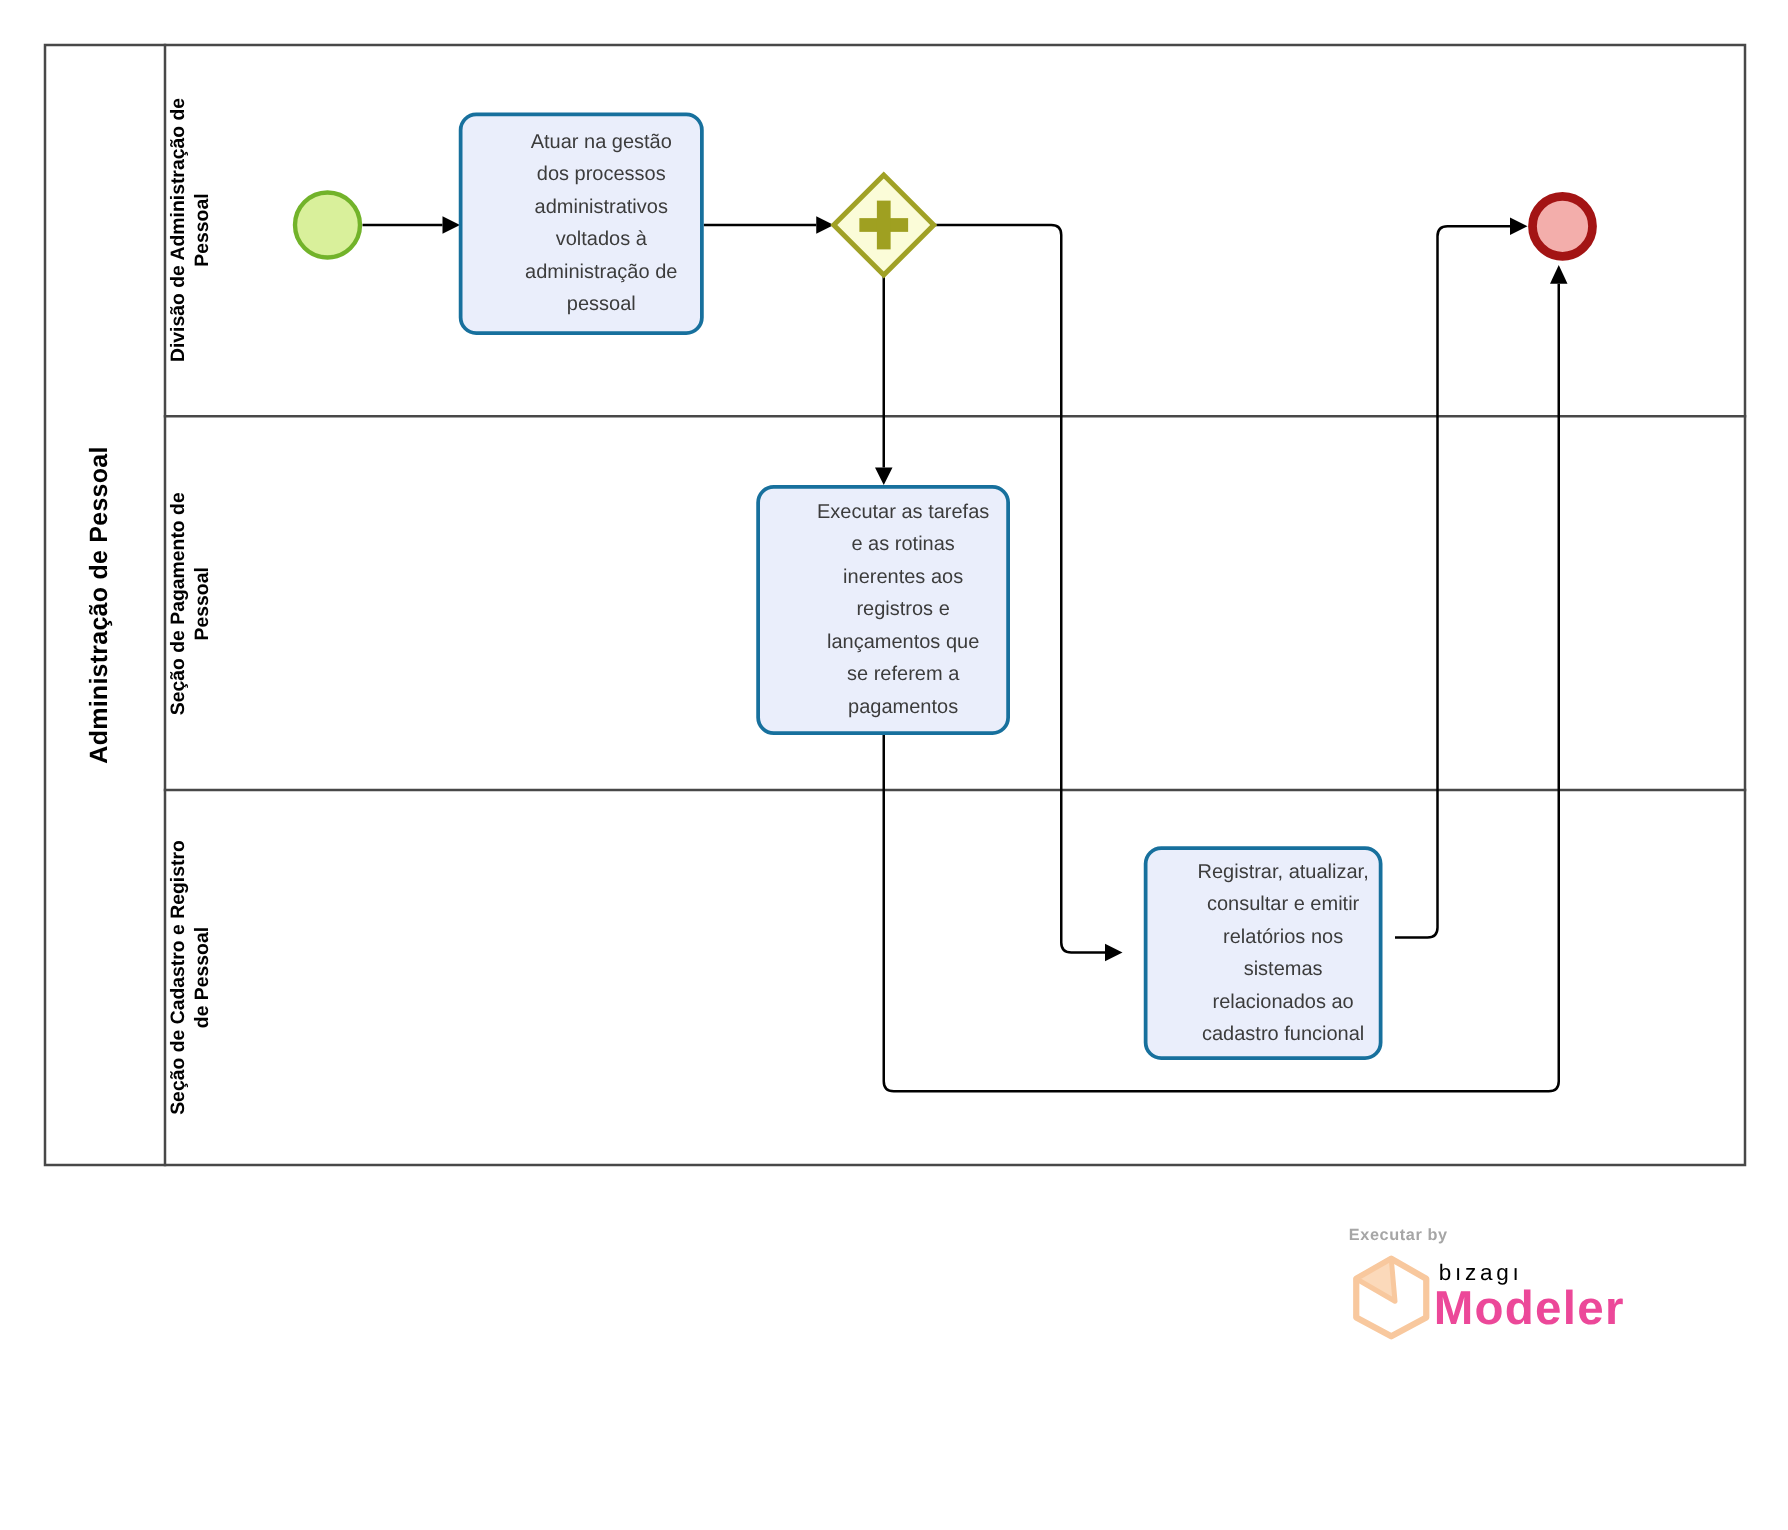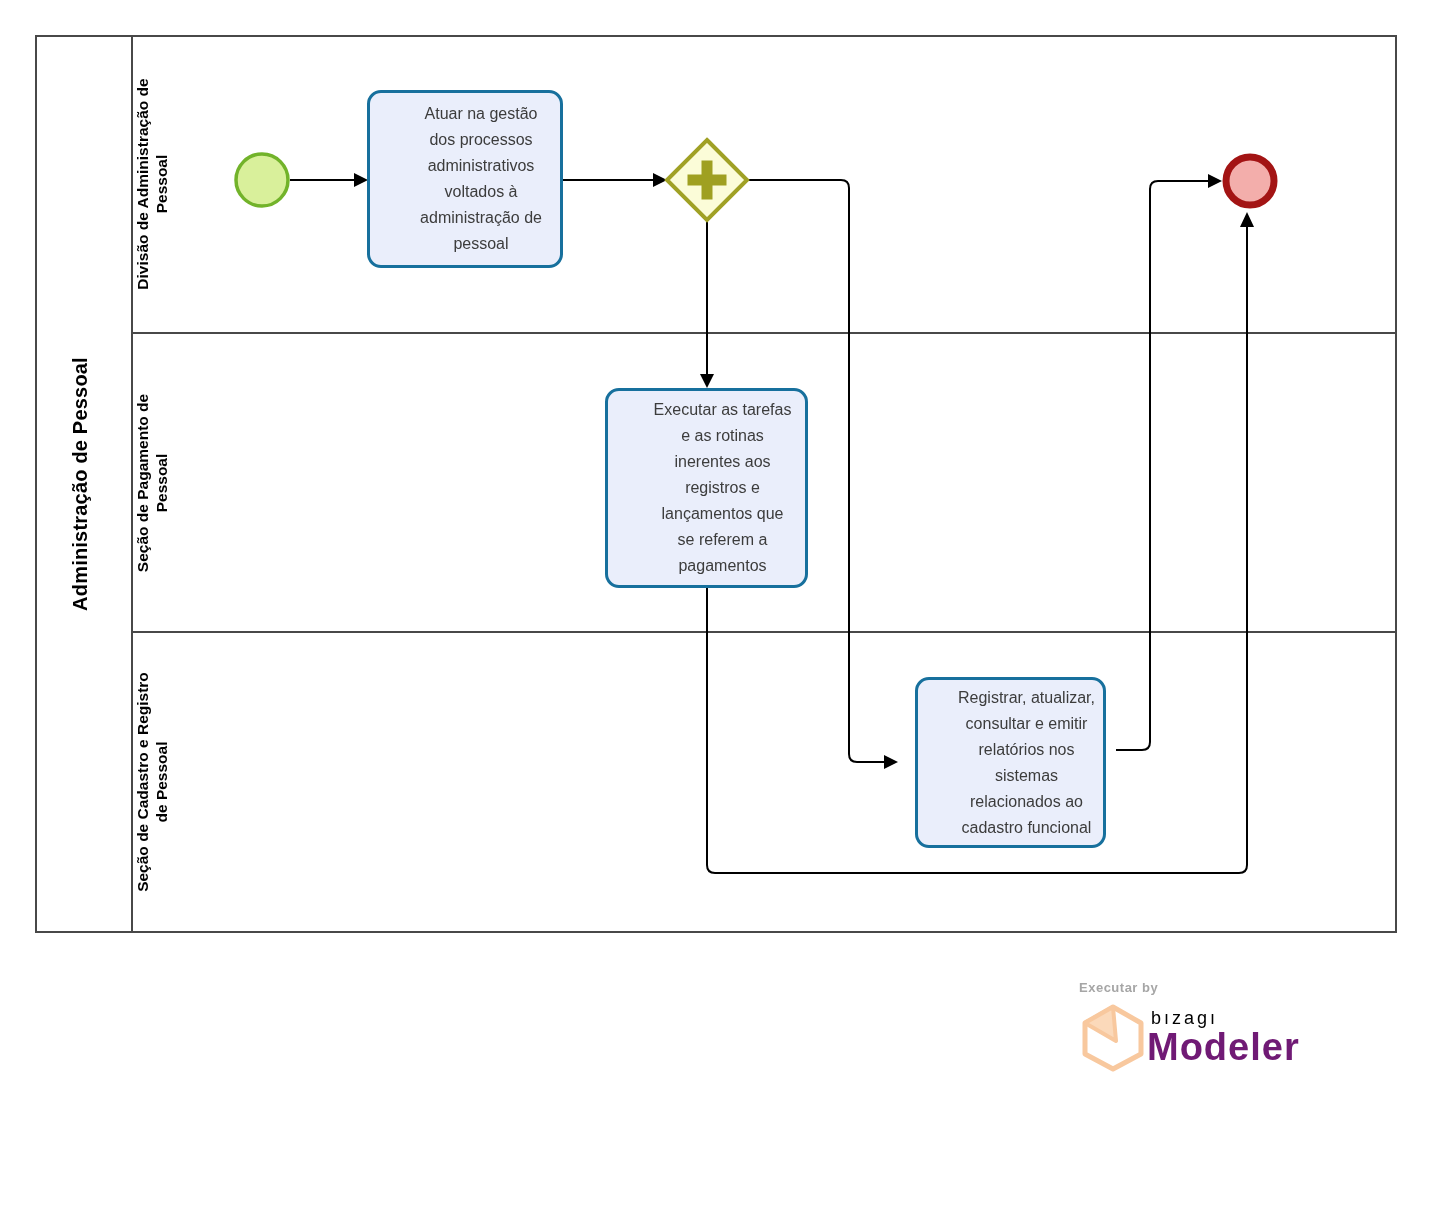--- a/index.html
+++ b/index.html
@@ -11,21 +11,21 @@
   .hline{height:2px;background:#484848;}
   .vlabel{transform:translate(-50%,-50%) rotate(-90deg);text-align:center;white-space:pre-line;color:#000;font-weight:bold;}
   .pool-title{font-size:20px;line-height:25px;letter-spacing:.2px;}
   .lane-title{font-size:15.5px;line-height:19px;}
   .task{box-sizing:border-box;background:#EAEEFB;border:3px solid #17709D;border-radius:14px;
         display:flex;align-items:center;justify-content:center;text-align:center;
         white-space:pre-line;color:#3C3C3C;font-size:16px;line-height:26px;padding-left:32px;}
   .overlay{left:0;top:0;pointer-events:none;}
   .powered{font-size:13px;font-weight:bold;color:#A6A6A6;letter-spacing:.5px;}
   .brand{font-size:18px;color:#000000;letter-spacing:3px;}
-  .product{font-size:38px;font-weight:bold;color:#701a75;letter-spacing:1px;}
+  .product{font-size:38px;font-weight:bold;color:#ec4899;letter-spacing:1px;}
 </style>
 </head>
 <body>
 
 <div class="canvas">
 
   <div class="abs pool-border"></div>
   <div class="abs vline" style="left:131px;top:35px;height:898px;"></div>
   <div class="abs hline" style="left:131px;top:332px;width:1266px;"></div>
   <div class="abs hline" style="left:131px;top:631px;width:1266px;"></div>

